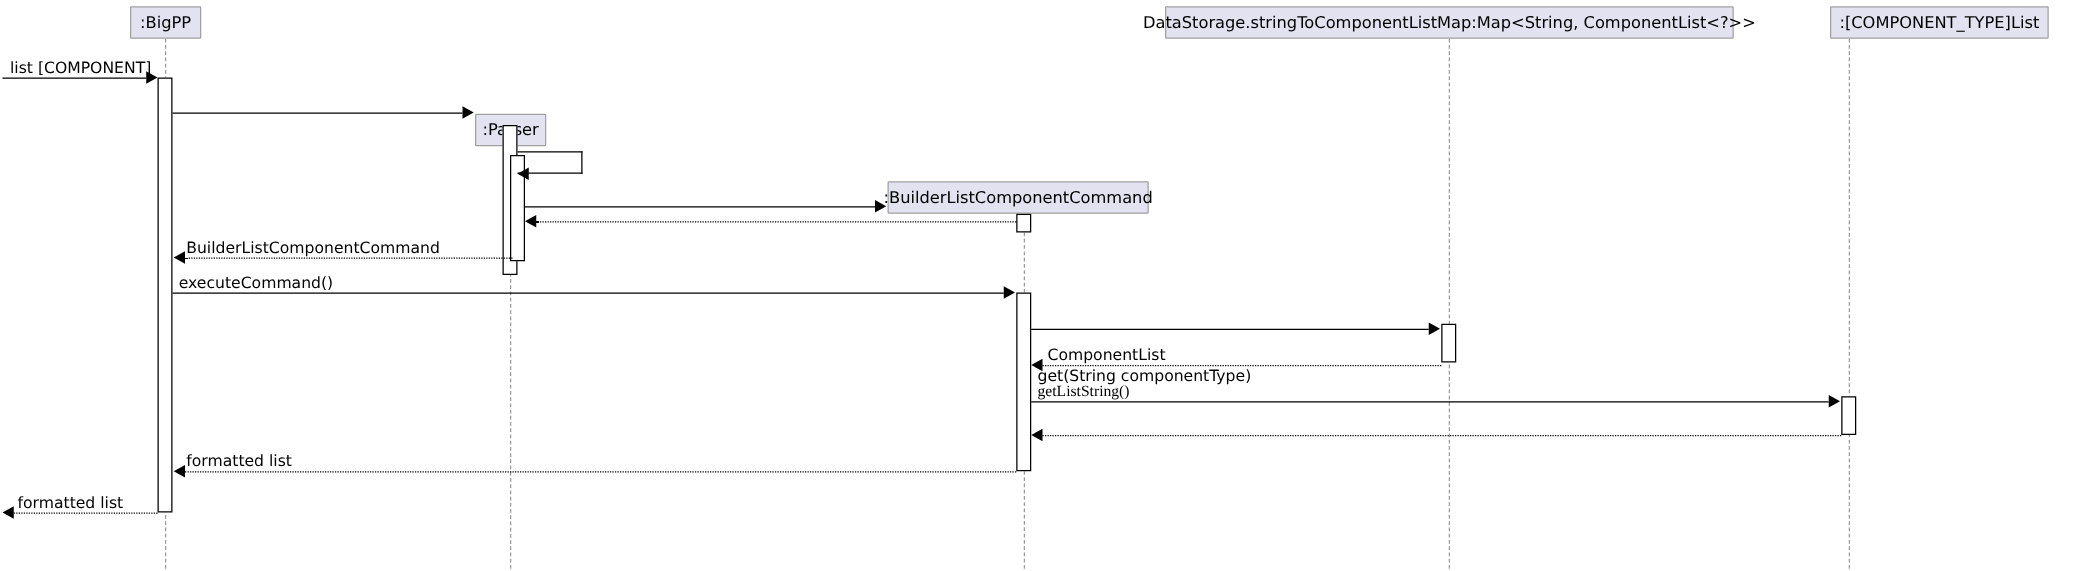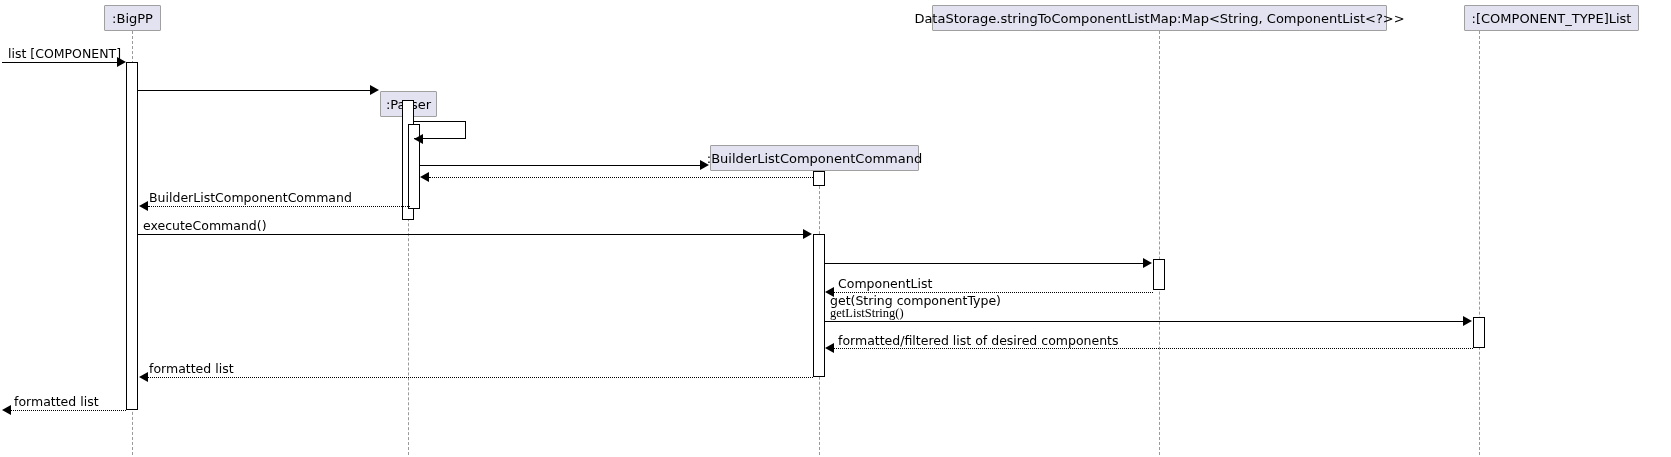--- a/index.html
+++ b/index.html
@@ -149,21 +149,20 @@
   <div class="arrow-r" style="left:1143px; top:258px;"></div>
 
   <div class="msg-label" style="left:838px; top:278px;text-align:center;">ComponentList</div>
   <div class="msg-line dashed" style="left:834px; top:292px; width:319px;"></div>
   <div class="arrow-l" style="left:825px; top:287px;"></div>
 
   <div class="msg-label" style="left:830px; top:307px;font-family:Liberation Serif, serif;">getListString()</div>
   <div class="msg-line" style="left:825px; top:321px; width:638px;"></div>
   <div class="arrow-r" style="left:1463px; top:316px;"></div>
 
-  <div class="msg-label" style="left:838px; top:335px;">formatted/filtered list of desired components</div>
   <div class="msg-line dashed" style="left:834px; top:348px; width:639px;"></div>
   <div class="arrow-l" style="left:825px; top:343px;"></div>
 
   <div class="msg-label" style="left:149px; top:363px;">formatted list</div>
   <div class="msg-line dashed" style="left:148px; top:377px; width:665px;"></div>
   <div class="arrow-l" style="left:139px; top:372px;"></div>
 
   <div class="msg-label" style="left:14px; top:396px;">formatted list</div>
   <div class="msg-line dashed" style="left:11px; top:410px; width:115px;"></div>
   <div class="arrow-l" style="left:2px; top:405px;"></div>

